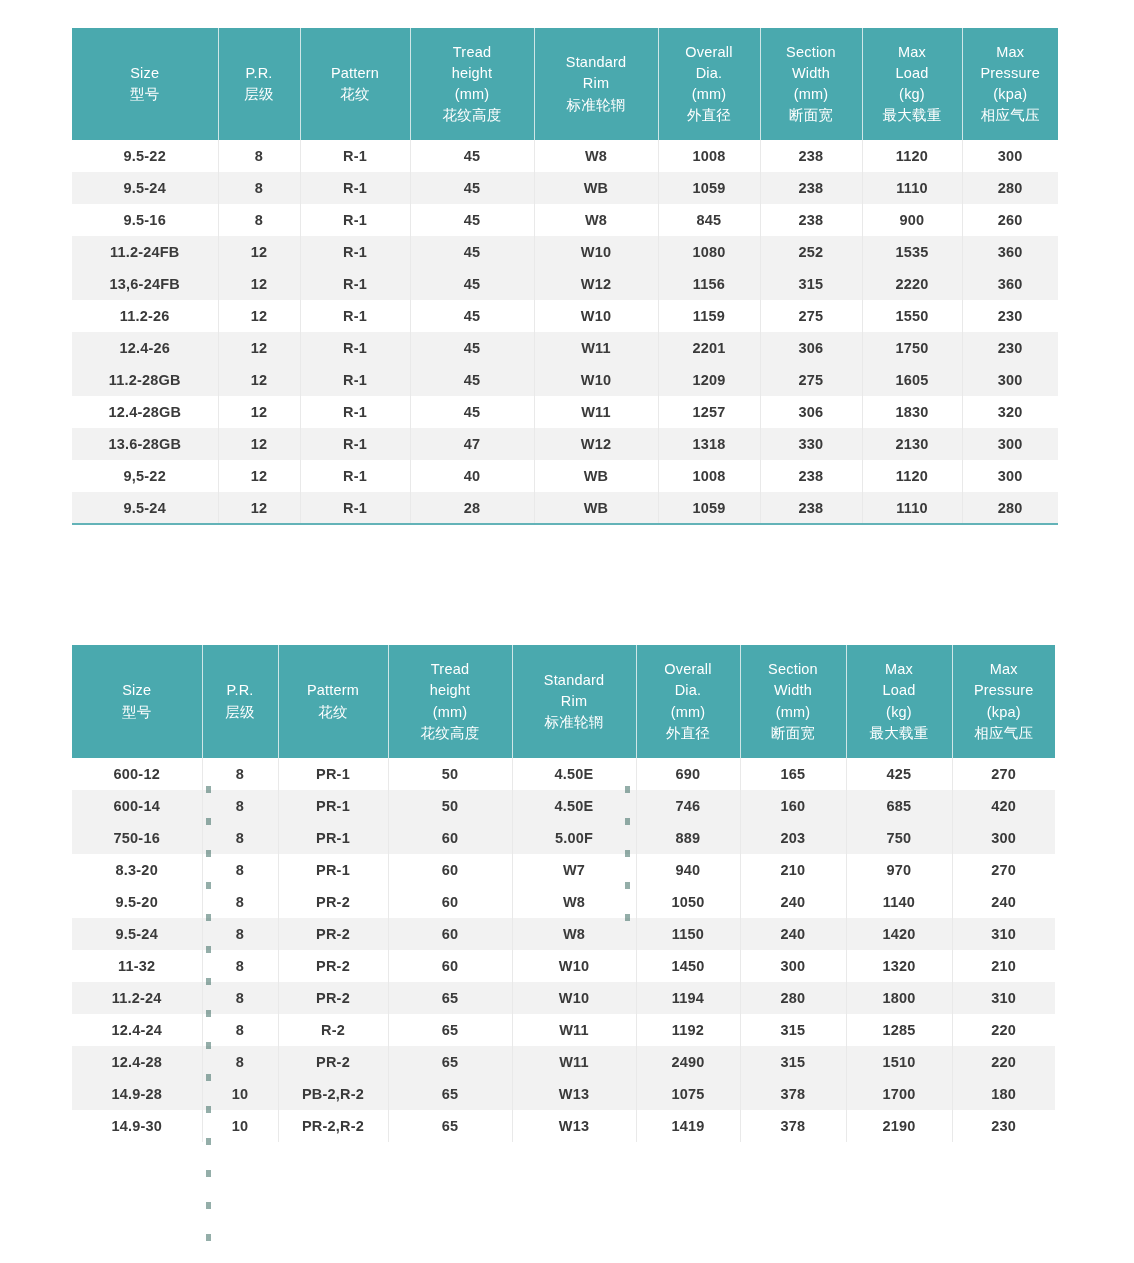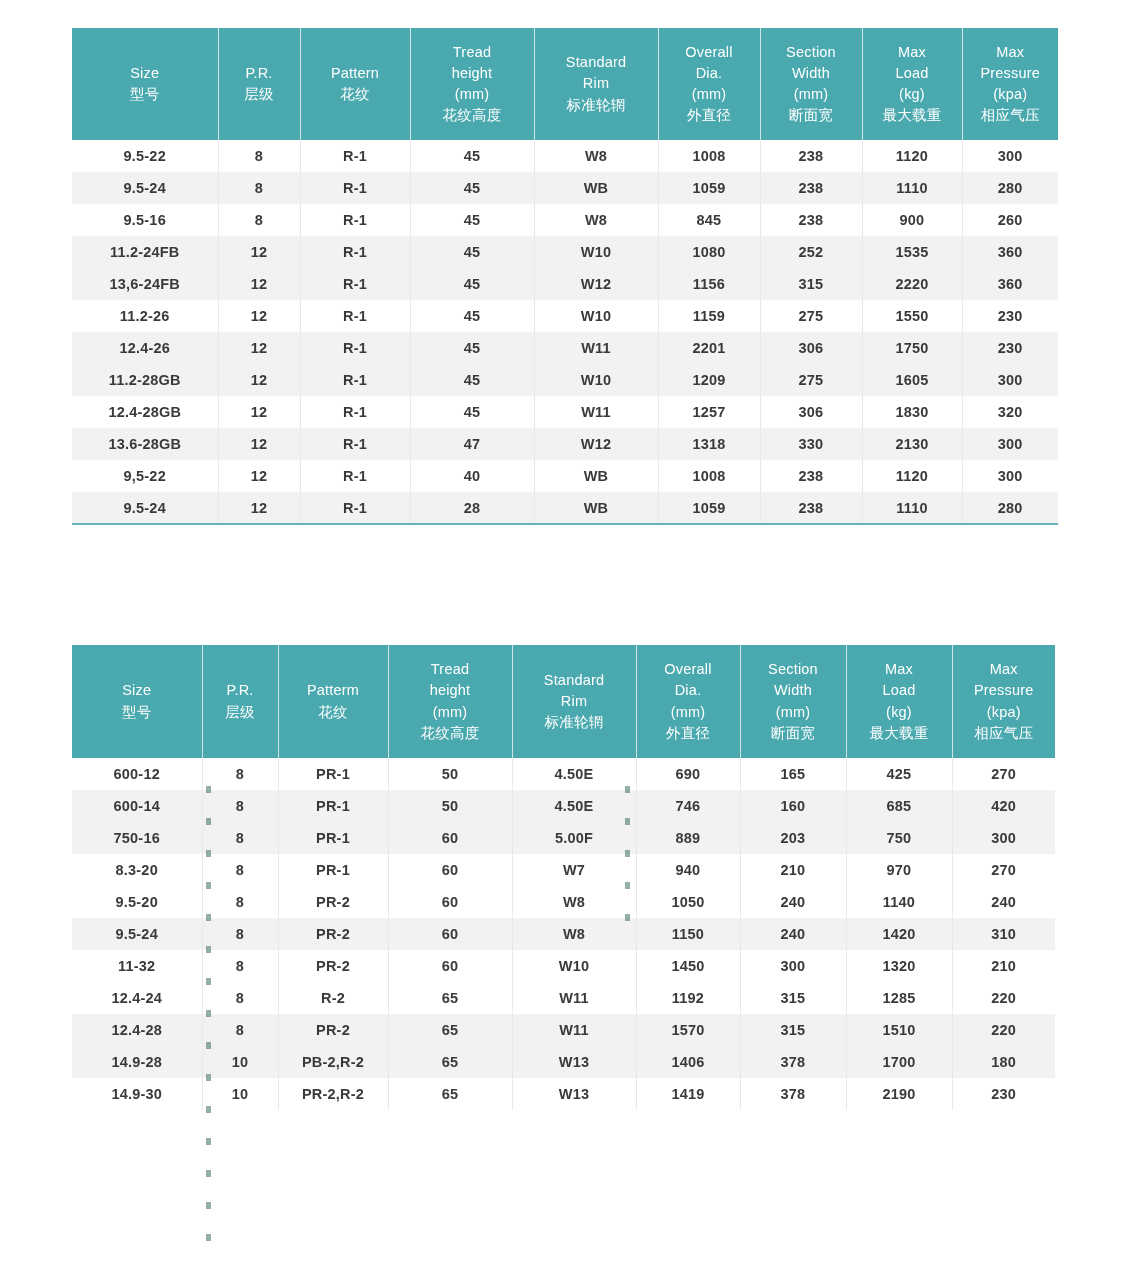--- a/index.html
+++ b/index.html
@@ -457,49 +457,60 @@
           <td>11-32</td>
           <td>8</td>
           <td>PR-2</td>
           <td>60</td>
           <td>W10</td>
           <td>1450</td>
           <td>300</td>
           <td>1320</td>
           <td>210</td>
         </tr>
+        <tr class="even">
+          <td>11.2-24</td>
+          <td>8</td>
+          <td>PR-2</td>
+          <td>65</td>
+          <td>W10</td>
+          <td>1194</td>
+          <td>280</td>
+          <td>1800</td>
+          <td>310</td>
+        </tr>
         <tr class="odd">
           <td>12.4-24</td>
           <td>8</td>
           <td>R-2</td>
           <td>65</td>
           <td>W11</td>
           <td>1192</td>
           <td>315</td>
           <td>1285</td>
           <td>220</td>
         </tr>
         <tr class="even">
           <td>12.4-28</td>
           <td>8</td>
           <td>PR-2</td>
           <td>65</td>
           <td>W11</td>
-          <td>1570</td>
+          <td>2490</td>
           <td>315</td>
           <td>1510</td>
           <td>220</td>
         </tr>
         <tr class="even">
           <td>14.9-28</td>
           <td>10</td>
           <td>PB-2,R-2</td>
           <td>65</td>
           <td>W13</td>
-          <td>1406</td>
+          <td>1075</td>
           <td>378</td>
           <td>1700</td>
           <td>180</td>
         </tr>
         <tr class="odd">
           <td>14.9-30</td>
           <td>10</td>
           <td>PR-2,R-2</td>
           <td>65</td>
           <td>W13</td>

